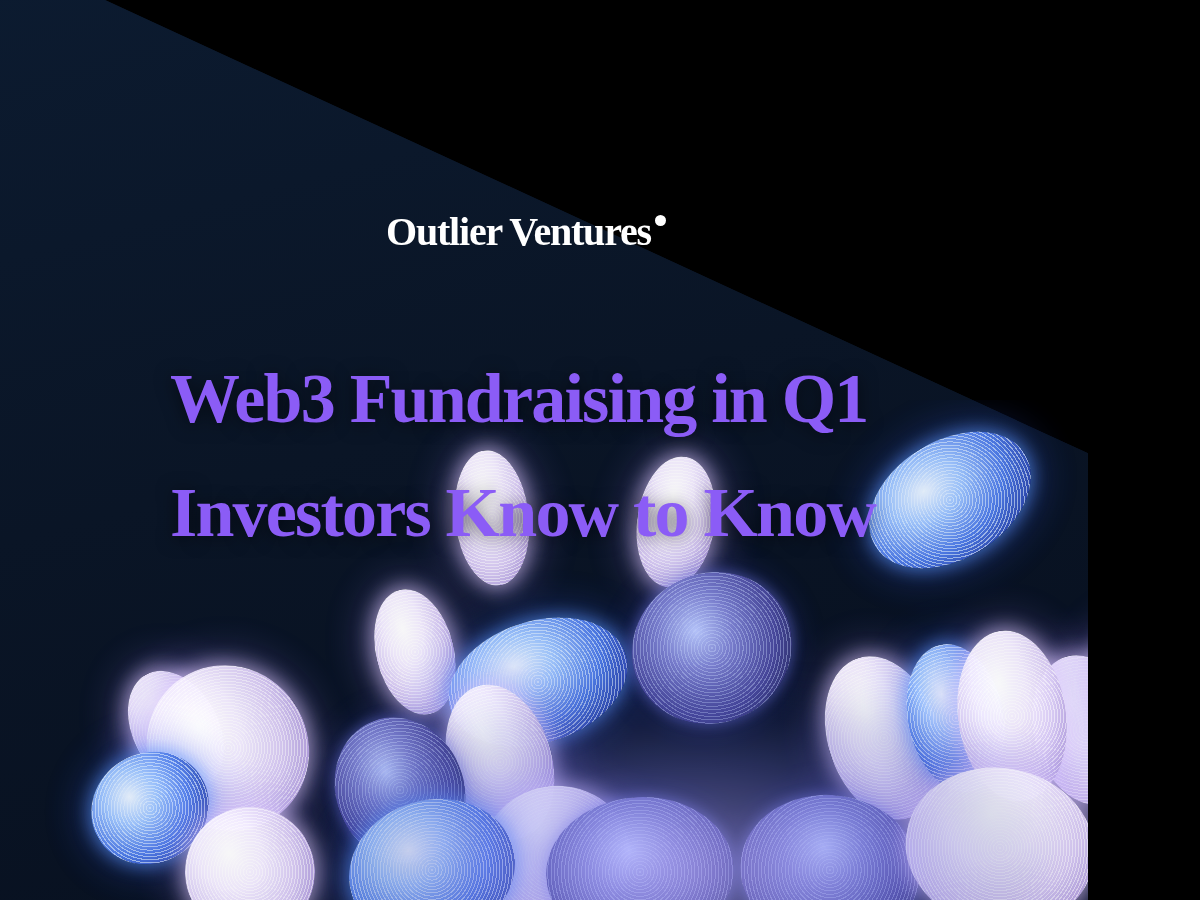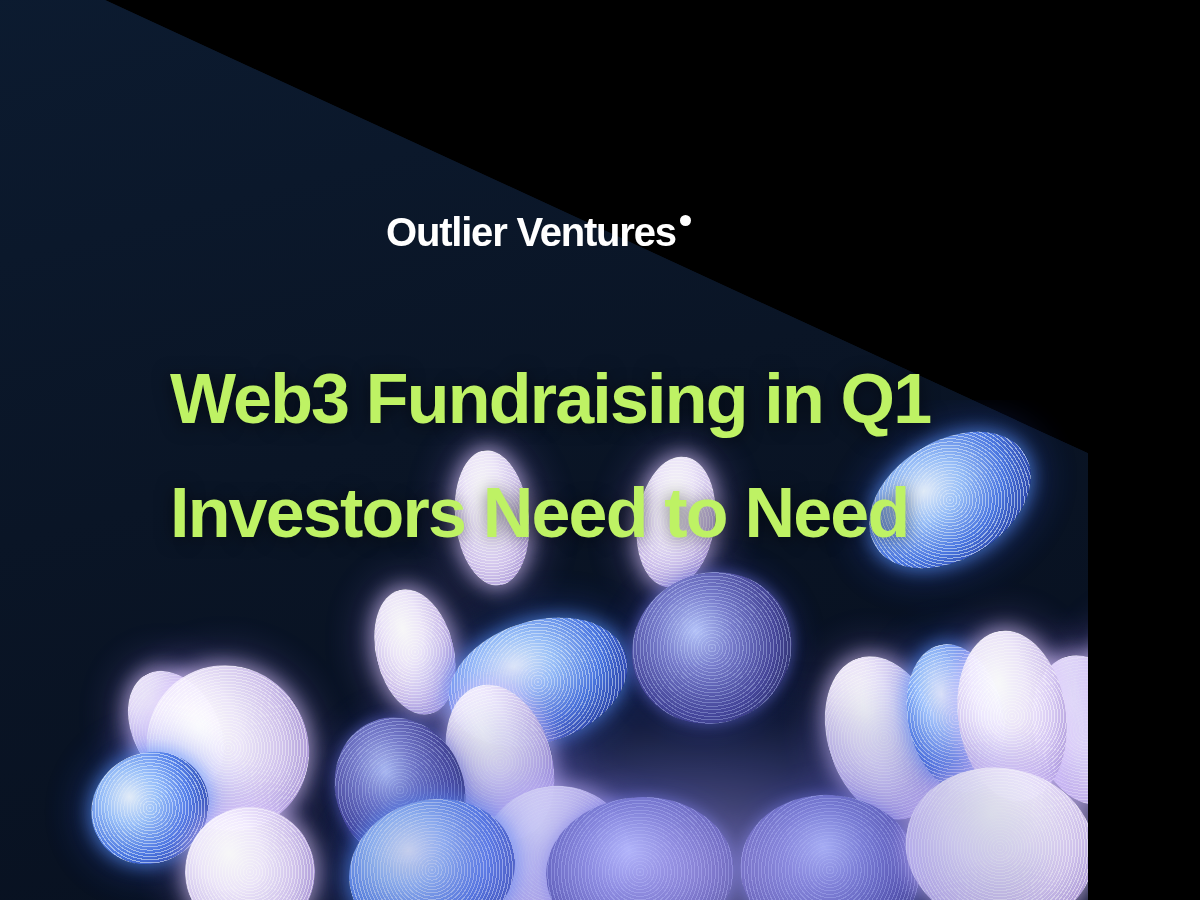--- a/index.html
+++ b/index.html
@@ -8,20 +8,21 @@
     background:#000;
     font-family:"Liberation Sans", sans-serif;
     overflow:hidden;
   }
 
   #card {
     position:relative;
     width:1088px; height:900px;
     background:#000000;
     overflow:hidden;
+    font-family:Liberation Serif, serif;
   }
 
   
   #navy-wedge {
     position:absolute; inset:0;
     background:#0a1628;
     clip-path: polygon(0 0, 105px 0, 1200px 505px, 1200px 900px, 0 900px);
   }
   
   #navy-wedge::after {
@@ -108,21 +109,21 @@
     border-radius:50%;
     background:#ffffff;
     margin-left:4px; margin-top:3px;
     flex:none;
   }
 
   
   #headline {
     position:absolute; left:170px; top:342px;
     width:880px;
-    color:#bef264;
+    color:#8b5cf6;
     font-size:70px;
     font-weight:bold;
     line-height:114px;
     letter-spacing:-1.8px;
     text-shadow:0 2px 18px rgba(0,0,0,.55);
   }
   .hl-line { display:block; white-space:nowrap; }
 </style>
 </head>
 <body>
@@ -157,16 +158,16 @@
       <div id="cluster-glow"></div>
   </div>
 
   <div id="logo">
     <span>Outlier Ventures</span>
     <span id="logo-dot"></span>
   </div>
 
   <h1 id="headline">
     <span class="hl-line">Web3 Fundraising in Q1</span>
-    <span class="hl-line">Investors Need to Need</span>
+    <span class="hl-line">Investors Know to Know</span>
   </h1>
 
 </div>
 
 </body></html>

